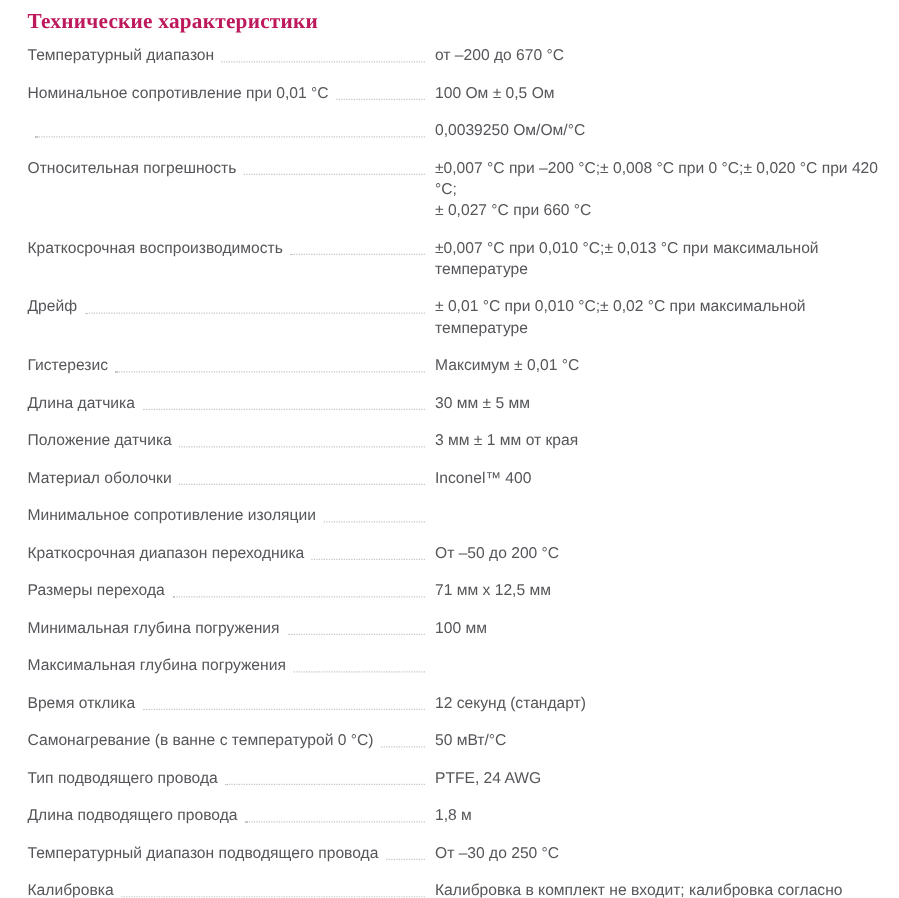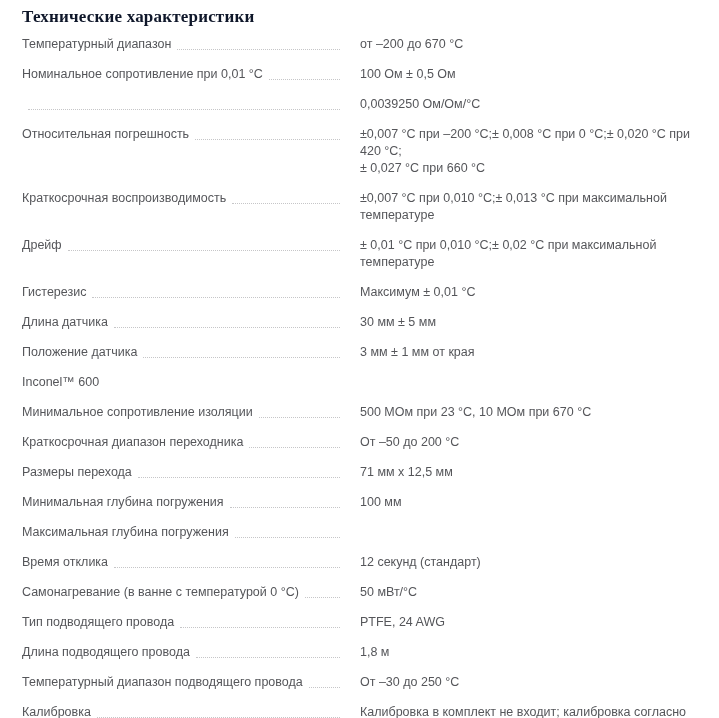--- a/index.html
+++ b/index.html
@@ -16,29 +16,28 @@
     font-size: 12.5px;
     color: #55565a;
     overflow: hidden;
   }
   h1.page-title {
     font-family: "Liberation Serif", "DejaVu Serif", serif;
     font-weight: bold;
     font-size: 17px;
     line-height: 20px;
     letter-spacing: 0.2px;
-    color: #0f172a;
+    color: #be185d;
     margin: 0 0 9px 0;
   }
   .spec-row {
     display: flex;
     align-items: flex-start;
     line-height: 17px;
     margin-bottom: 13px;
-    gap: 12px;
   }
   .label-cell {
     flex: 0 0 326px;
     width: 326px;
     display: flex;
     align-items: flex-start;
   }
   .spec-label {
     white-space: normal;
   }
@@ -128,29 +127,32 @@
 
   <div class="spec-row">
     <div class="label-cell">
       <span class="spec-label">Положение датчика</span>
       <span class="leader"></span>
     </div>
     <div class="spec-value">3 мм ± 1 мм от края</div>
   </div>
 
   <div class="spec-row">
-    <div class="spec-value">Inconel™ 600</div>
+    <div class="label-cell">
+      <span class="spec-label">Материал оболочки</span>
+      <span class="leader"></span>
+    </div>
+    <div class="spec-value">Inconel™ 400</div>
   </div>
 
   <div class="spec-row">
     <div class="label-cell">
       <span class="spec-label">Минимальное сопротивление изоляции</span>
       <span class="leader"></span>
     </div>
-    <div class="spec-value">500 МОм при 23 °C, 10 МОм при 670 °C</div>
   </div>
 
   <div class="spec-row">
     <div class="label-cell">
       <span class="spec-label">Краткосрочная диапазон переходника</span>
       <span class="leader"></span>
     </div>
     <div class="spec-value">От –50 до 200 °C</div>
   </div>
 

